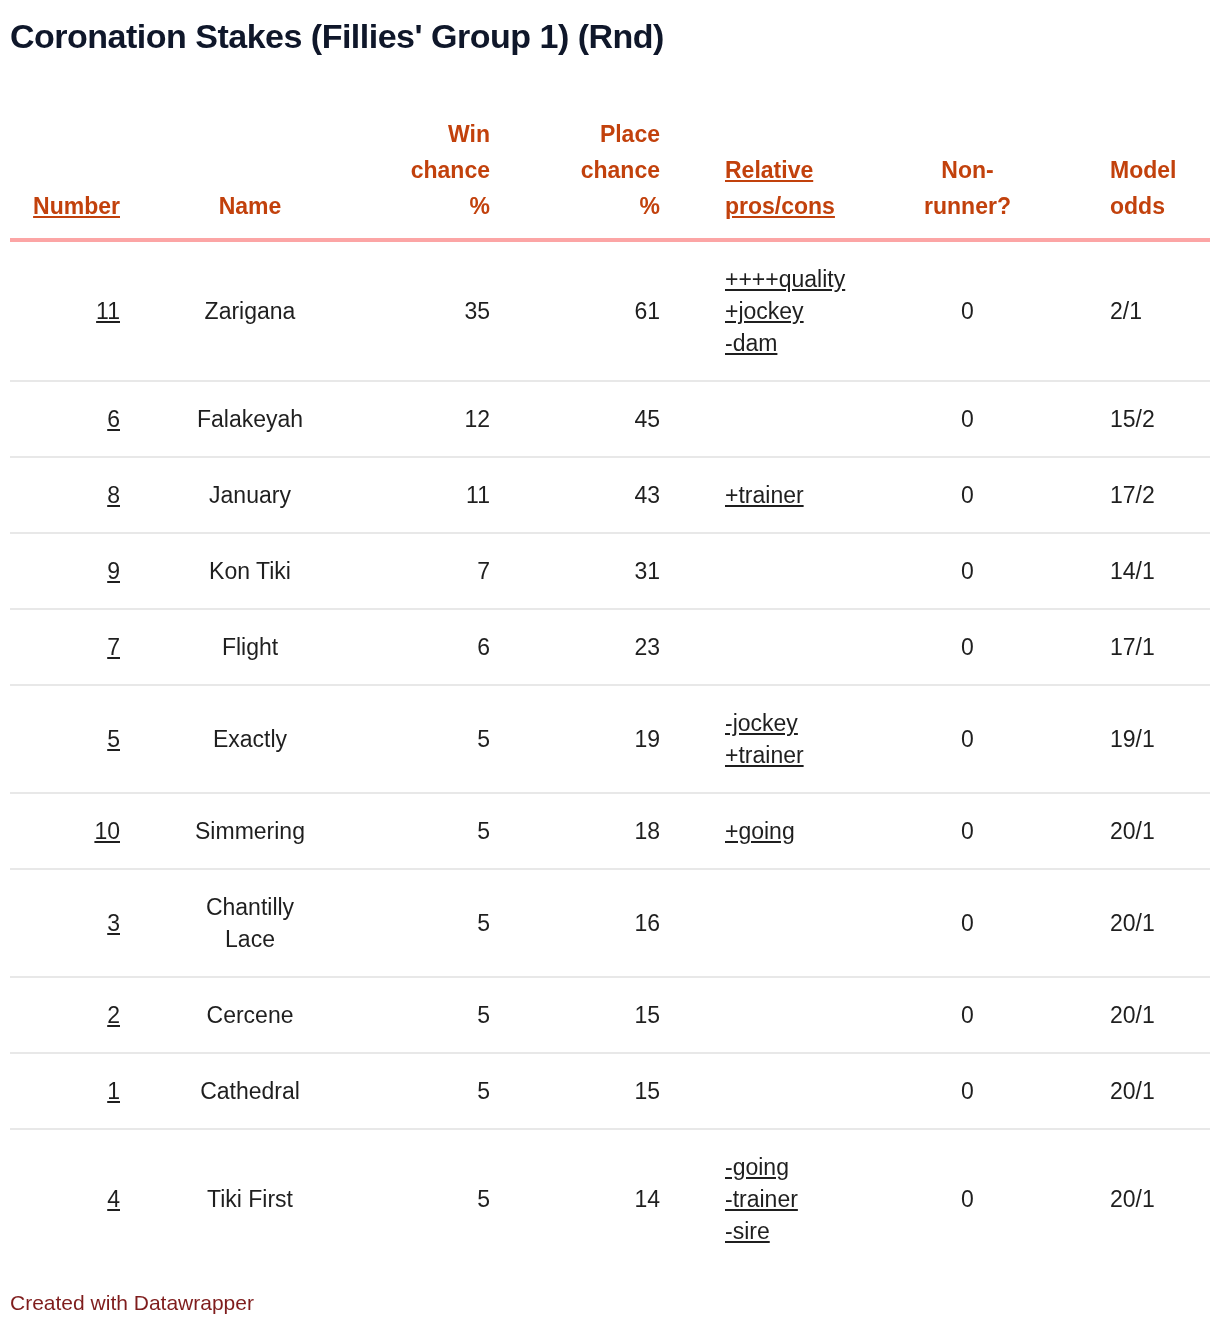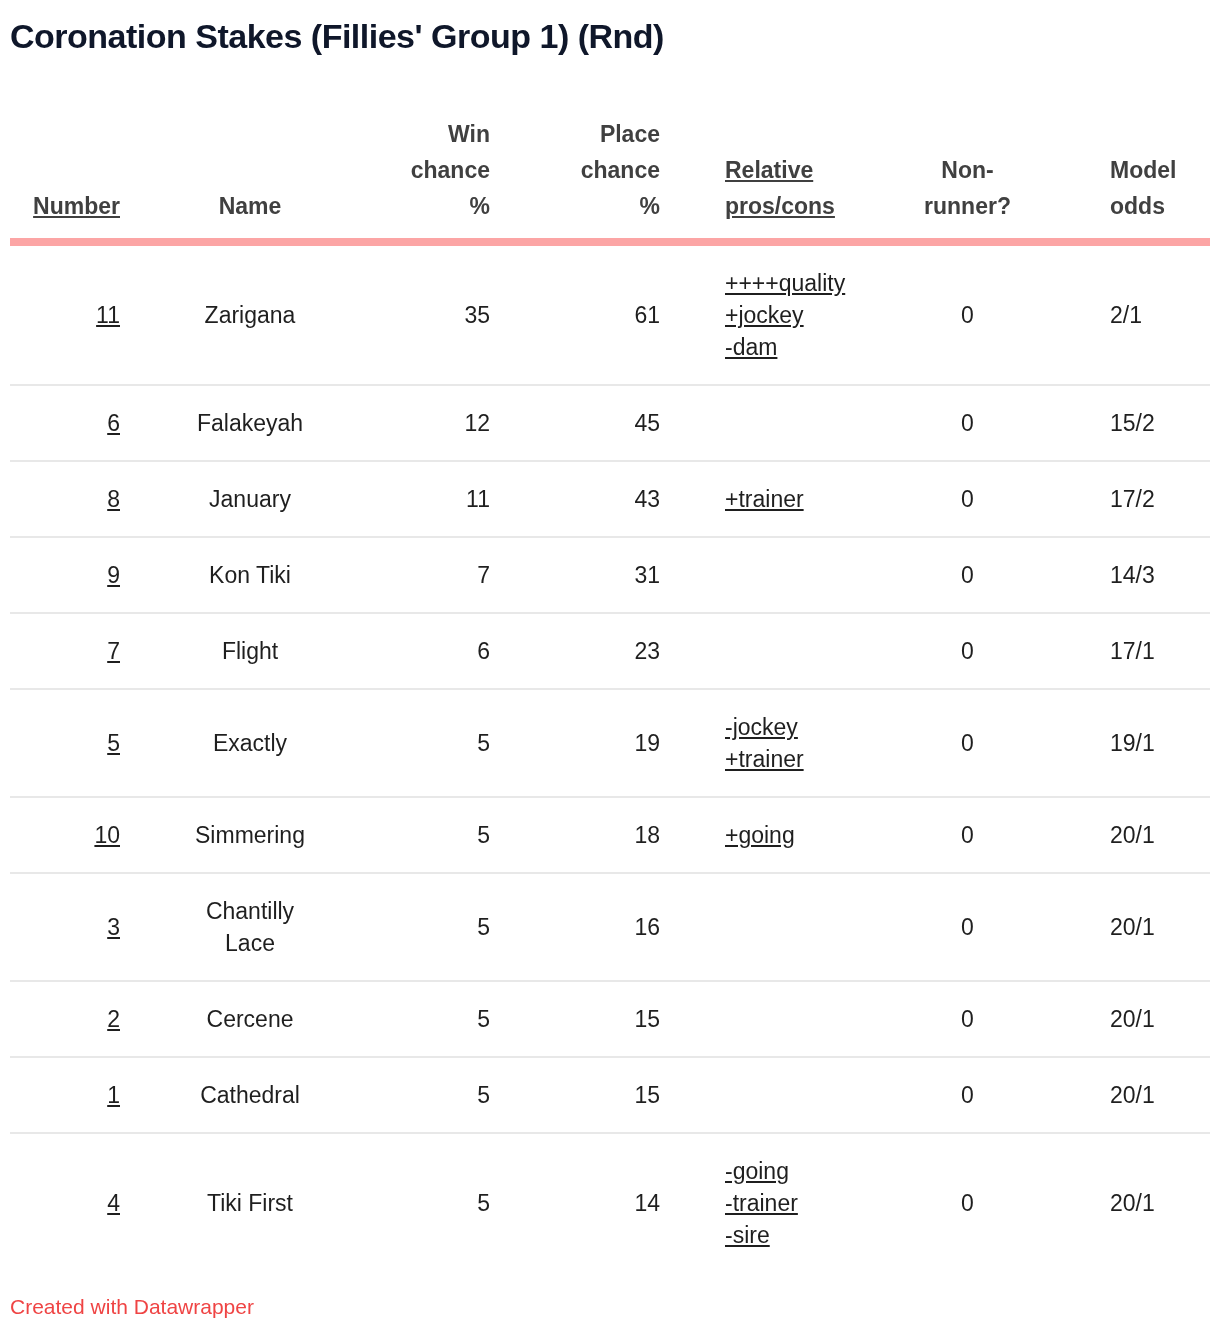--- a/index.html
+++ b/index.html
@@ -30,24 +30,24 @@
     border-collapse: collapse;
     table-layout: fixed;
     width: 1200px;
     margin-top: 58px;
   }
   th {
     vertical-align: bottom;
     font-weight: 700;
     font-size: 23px;
     line-height: 36px;
-    color: #404040;
+    color: #c2410c;
     padding: 0 0 14px 0;
     white-space: pre-line;
-    border-bottom: 8px solid #fca5a5;
+    border-bottom: 4px solid #fca5a5;
   }
   td {
     font-size: 23px;
     line-height: 32px;
     padding: 21px 0;
     vertical-align: middle;
     border-bottom: 2px solid #e8e8e8;
     color: #1f1f1f;
   }
   tbody tr:last-child td { border-bottom: none; }
@@ -55,21 +55,21 @@
   .col-name      { text-align: center; padding-left: 65px; padding-right: 45px; }
   .col-win_chance   { text-align: right; }
   .col-place_chance { text-align: right; }
   .col-pros_cons { text-align: left; padding-left: 65px; padding-right: 20px; white-space: pre-line; text-decoration: underline; }
   .col-non_runner { text-align: center; }
   .col-model_odds { text-align: left; padding-left: 65px; }
   .attribution {
     margin-top: 22px;
     font-size: 21px;
     line-height: 26px;
-    color: #ef4444;
+    color: #7f1d1d;
   }
 </style>
 </head>
 <body>
 
 <div class="page">
 
   <h1 class="chart-title">Coronation Stakes (Fillies' Group 1) (Rnd)</h1>
 
   <table class="dw-table">
@@ -130,21 +130,21 @@
           <td class="col-non_runner">0</td>
           <td class="col-model_odds">17/2</td>
         </tr>
         <tr>
           <td class="col-number">9</td>
           <td class="col-name">Kon Tiki</td>
           <td class="col-win_chance">7</td>
           <td class="col-place_chance">31</td>
           <td class="col-pros_cons"></td>
           <td class="col-non_runner">0</td>
-          <td class="col-model_odds">14/3</td>
+          <td class="col-model_odds">14/1</td>
         </tr>
         <tr>
           <td class="col-number">7</td>
           <td class="col-name">Flight</td>
           <td class="col-win_chance">6</td>
           <td class="col-place_chance">23</td>
           <td class="col-pros_cons"></td>
           <td class="col-non_runner">0</td>
           <td class="col-model_odds">17/1</td>
         </tr>

